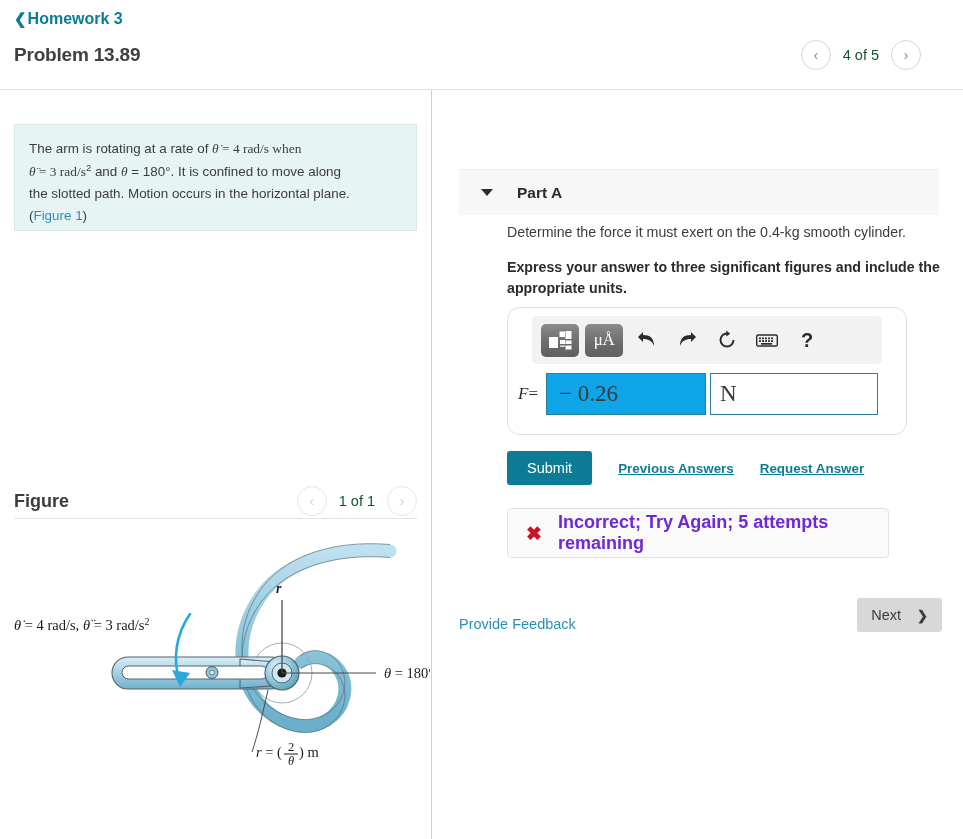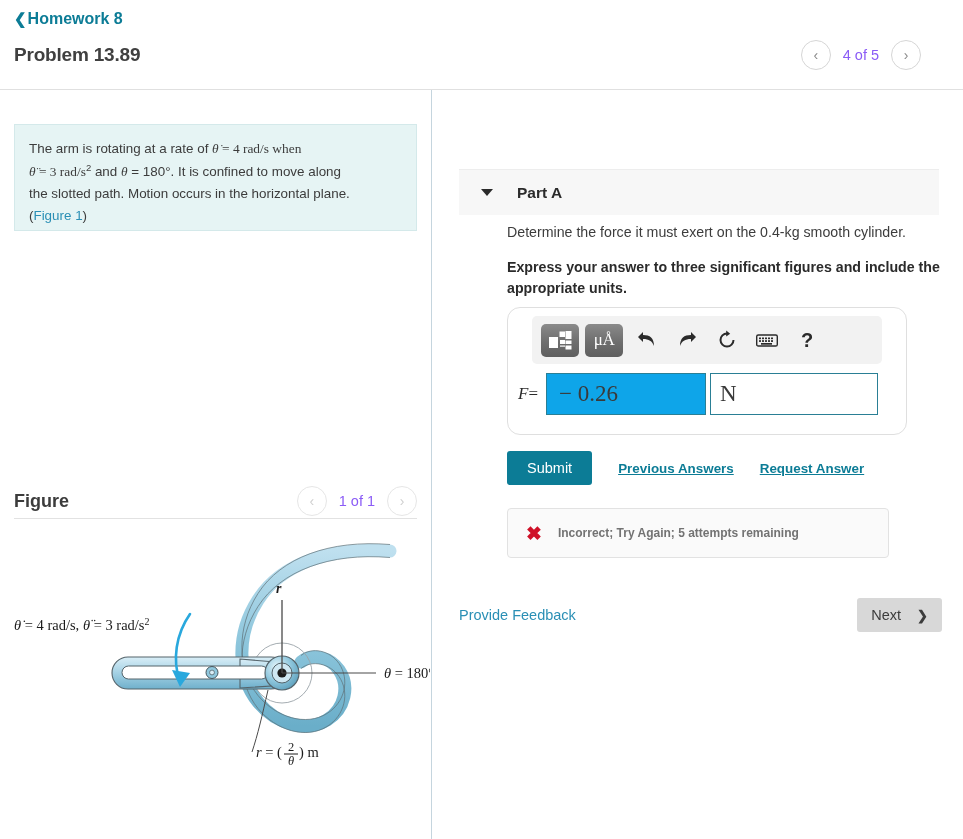--- a/index.html
+++ b/index.html
@@ -29,21 +29,21 @@
   .problem-title { font-size: 19px; font-weight: bold; color: #404040; letter-spacing: -0.2px; }
 
   .pager { display: flex; align-items: center; gap: 12px; padding-right: 28px; }
   .pager-btn {
     width: 30px; height: 30px; border-radius: 50%;
     border: 1px solid #d6d6d6; background: #fff;
     display: flex; align-items: center; justify-content: center;
     color: #8a8a8a; font-size: 14px; cursor: pointer; line-height: 1;
   }
   .pager-btn.disabled { color: #cfcfcf; border-color: #e6e6e6; }
-  .pager-label { font-size: 14.5px; color: #8b5cf6; }
+  .pager-label { font-size: 14.5px; color: #14532d; }
 
   .header-rule {
     position: absolute; top: 89px; left: 0; width: 963px;
     border-top: 1px solid #e0e0e0;
   }
 
   
   .body { position: absolute; top: 90px; left: 0; width: 963px; height: 749px; display: flex; }
   .left-col { width: 431px; position: relative; }
   .divider { width: 1px; background: #c5d5de; height: 749px; }
@@ -146,45 +146,45 @@
     text-decoration: underline; cursor: pointer; margin-left: 26px;
   }
 
   
   .feedback {
     position: absolute; top: 418px; left: 75px; width: 382px; height: 50px;
     background: #fafafa; border: 1px solid #e2e2e2; border-radius: 4px;
     display: flex; align-items: center; padding-left: 18px; gap: 16px;
   }
   .x-mark { color: #cf1027; font-size: 19px; font-weight: bold; line-height: 1; }
-  .fb-text { font-size: 12px; font-weight: bold; color: #737373; }
+  .fb-text { font-size: 18px; font-weight: bold; color: #6d28d9; }
 
   
   .footer-row {
     position: absolute; top: 508px; left: 27px; width: 483px;
-    display: flex; align-items: center; justify-content: space-between;
+    display: flex; align-items: flex-end; justify-content: space-between;
   }
   .provide-feedback { color: #2a8fb5; font-size: 14.5px; cursor: pointer; }
   .next-btn {
     background: #d8d8d8; color: #3c3c3c; border: none;
     padding: 9px 14px; font-size: 14.5px; border-radius: 3px;
     font-family: "Liberation Sans", sans-serif; cursor: pointer;
     display: flex; align-items: center; gap: 16px;
   }
   .next-chev { font-weight: bold; font-size: 13px; }
 </style>
 </head>
 <body>
 
 <div class="page">
 
   <div class="topbar">
     <span class="back-link">
       <span class="back-chevron">❮</span>
-      <span>Homework 8</span>
+      <span>Homework 3</span>
     </span>
   </div>
 
   <div class="title-row">
     <div class="problem-title">Problem 13.89</div>
     <div class="pager">
       <div class="pager-btn">
         <span>‹</span>
       </div>
       <div class="pager-label">4 of 5</div>

